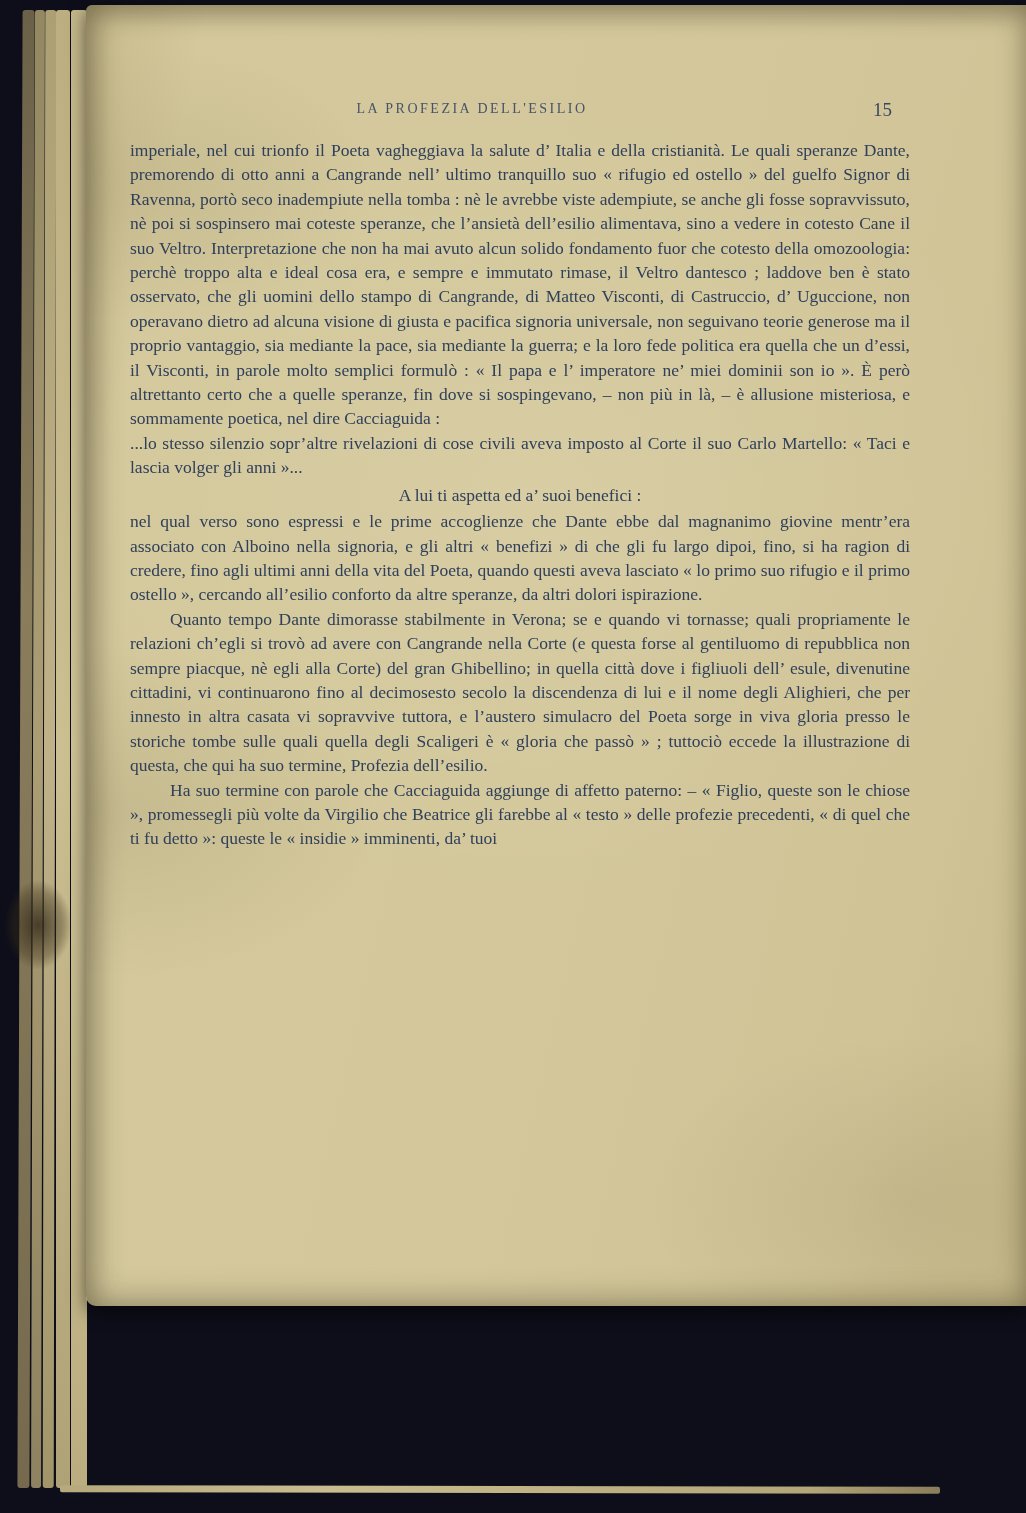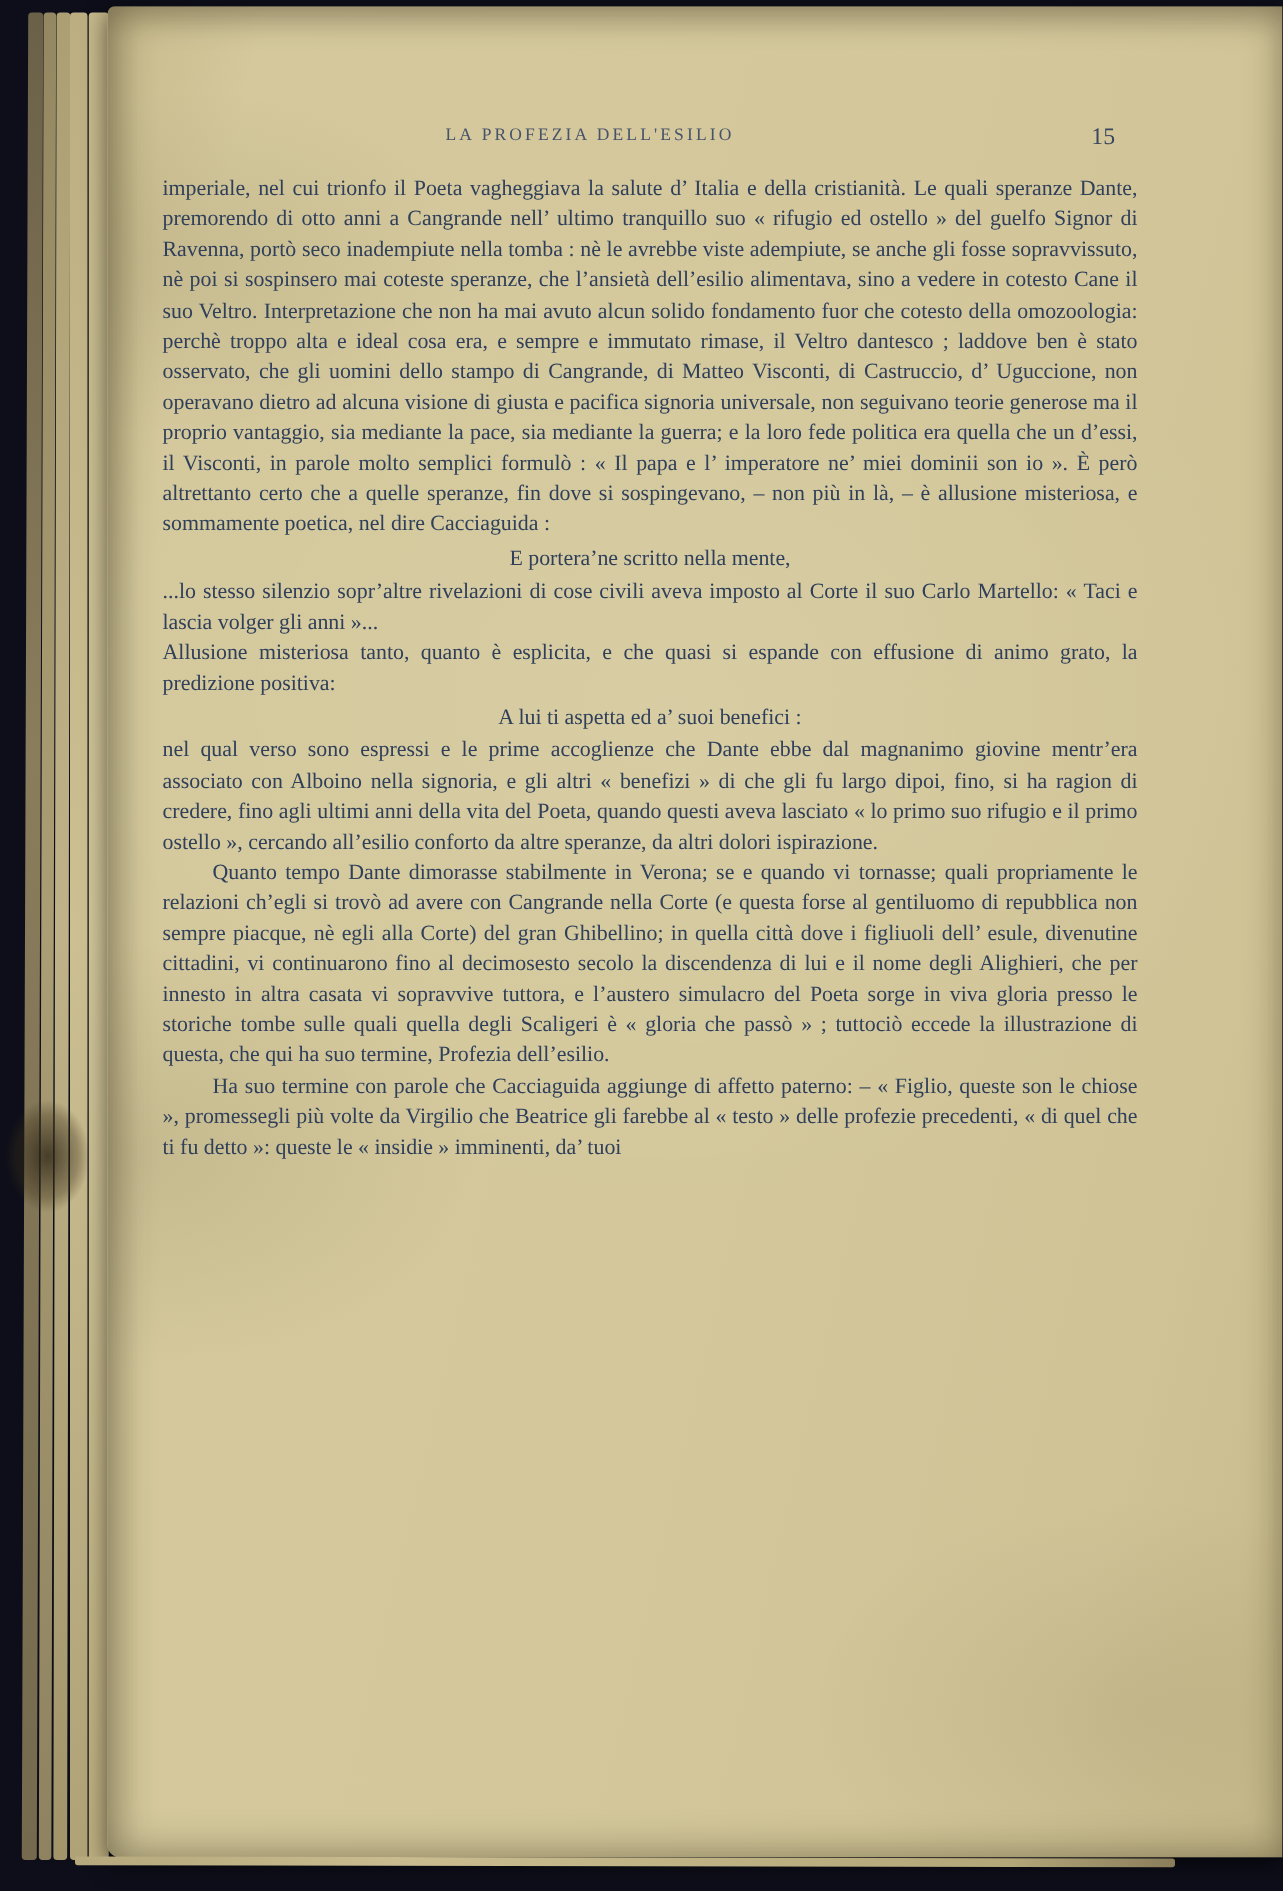--- a/index.html
+++ b/index.html
@@ -38,21 +38,21 @@
     background: radial-gradient(ellipse 45px 60px at 40% 50%, rgba(40,32,18,0.75), rgba(60,48,26,0.35) 55%, transparent 75%);
     pointer-events: none;
   }
 
   
   .book-page {
     position: absolute;
     left: 86px;
     top: 5px;
     width: 940px;
-    height: 1481px;
+    height: 1301px;
     border-radius: 6px 0 0 10px;
     background:
       radial-gradient(ellipse 420px 260px at 2% 62%, rgba(92,78,48,0.12), transparent 65%),
       radial-gradient(ellipse 300px 200px at 8% 14%, rgba(92,78,48,0.10), transparent 70%),
       radial-gradient(ellipse 700px 560px at 48% 38%, rgba(255,250,228,0.10), transparent 72%),
       radial-gradient(ellipse 380px 240px at 88% 92%, rgba(92,78,48,0.10), transparent 70%),
       linear-gradient(103deg, #c8bb8d 0%, #d4c89c 10%, #d3c79b 55%, #d0c396 84%, #c7ba8b 100%);
     box-shadow:
       inset 0 12px 22px rgba(52,44,24,0.25),
       inset 14px 0 26px rgba(52,44,24,0.22),
@@ -130,23 +130,21 @@
 
   <div class="book-page">
 
     <div class="page-header">
       <div class="running-title">LA PROFEZIA DELL'ESILIO</div>
       <div class="page-number">15</div>
     </div>
 
     <div class="page-body">
       <p class="body">imperiale, nel cui trionfo il Poeta vagheggiava la salute d’ Italia e della cristianità. Le quali speranze Dante, premorendo di otto anni a Cangrande nell’ ultimo tranquillo suo « rifugio ed ostello » del guelfo Signor di Ravenna, portò seco inadempiute nella tomba : nè le avrebbe viste adempiute, se anche gli fosse sopravvissuto, nè poi si sospinsero mai coteste speranze, che l’ansietà dell’esilio alimentava, sino a vedere in cotesto Cane il suo Veltro. Interpretazione che non ha mai avuto alcun solido fondamento fuor che cotesto della omozoologia: perchè troppo alta e ideal cosa era, e sempre e immutato rimase, il Veltro dantesco ; laddove ben è stato osservato, che gli uomini dello stampo di Cangrande, di Matteo Visconti, di Castruccio, d’ Uguccione, non operavano dietro ad alcuna visione di giusta e pacifica signoria universale, non seguivano teorie generose ma il proprio vantaggio, sia mediante la pace, sia mediante la guerra; e la loro fede politica era quella che un d’essi, il Visconti, in parole molto semplici formulò : « Il papa e l’ imperatore ne’ miei dominii son io ». È però altrettanto certo che a quelle speranze, fin dove si sospingevano, – non più in là, – è allusione misteriosa, e sommamente poetica, nel dire Cacciaguida :</p>
-      <p class="verse">E portera’ne scritto nella mente,</p>
       <p class="body">...lo stesso silenzio sopr’altre rivelazioni di cose civili aveva imposto al Corte il suo Carlo Martello: « Taci e lascia volger gli anni »...</p>
-      <p class="body">Allusione misteriosa tanto, quanto è esplicita, e che quasi si espande con effusione di animo grato, la predizione positiva:</p>
       <p class="verse">A lui ti aspetta ed a’ suoi benefici :</p>
       <p class="body">nel qual verso sono espressi e le prime accoglienze che Dante ebbe dal magnanimo giovine mentr’era associato con Alboino nella signoria, e gli altri « benefizi » di che gli fu largo dipoi, fino, si ha ragion di credere, fino agli ultimi anni della vita del Poeta, quando questi aveva lasciato « lo primo suo rifugio e il primo ostello », cercando all’esilio conforto da altre speranze, da altri dolori ispirazione.</p>
       <p class="body indent">Quanto tempo Dante dimorasse stabilmente in Verona; se e quando vi tornasse; quali propriamente le relazioni ch’egli si trovò ad avere con Cangrande nella Corte (e questa forse al gentiluomo di repubblica non sempre piacque, nè egli alla Corte) del gran Ghibellino; in quella città dove i figliuoli dell’ esule, divenutine cittadini, vi continuarono fino al decimosesto secolo la discendenza di lui e il nome degli Alighieri, che per innesto in altra casata vi sopravvive tuttora, e l’austero simulacro del Poeta sorge in viva gloria presso le storiche tombe sulle quali quella degli Scaligeri è « gloria che passò » ; tuttociò eccede la illustrazione di questa, che qui ha suo termine, Profezia dell’esilio.</p>
       <p class="body indent">Ha suo termine con parole che Cacciaguida aggiunge di affetto paterno: – « Figlio, queste son le chiose », promessegli più volte da Virgilio che Beatrice gli farebbe al « testo » delle profezie precedenti, « di quel che ti fu detto »: queste le « insidie » imminenti, da’ tuoi</p>
     </div>
 
   </div>
 
   <div class="bottom-edge"></div>
 

